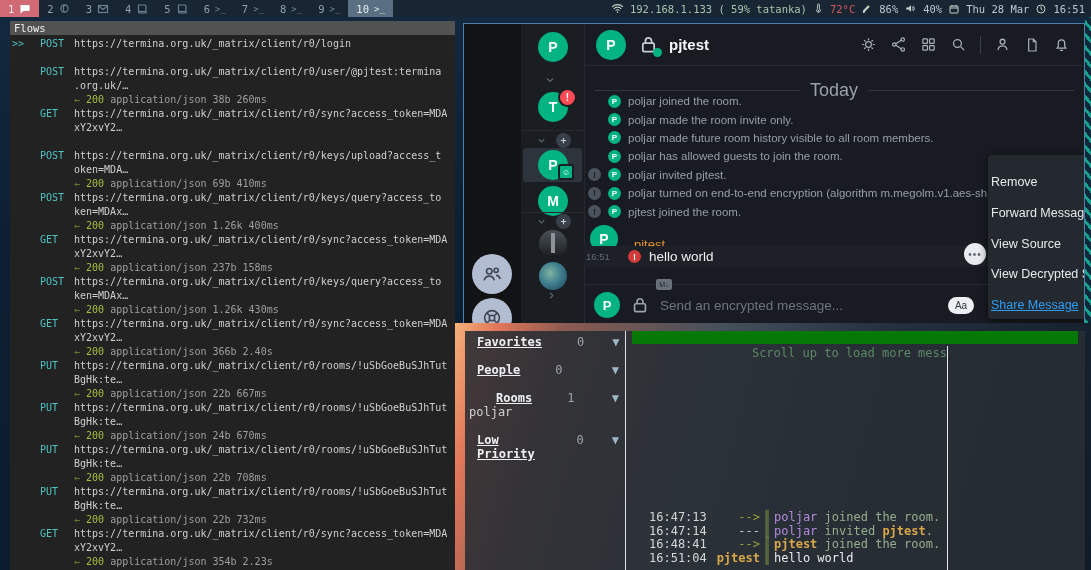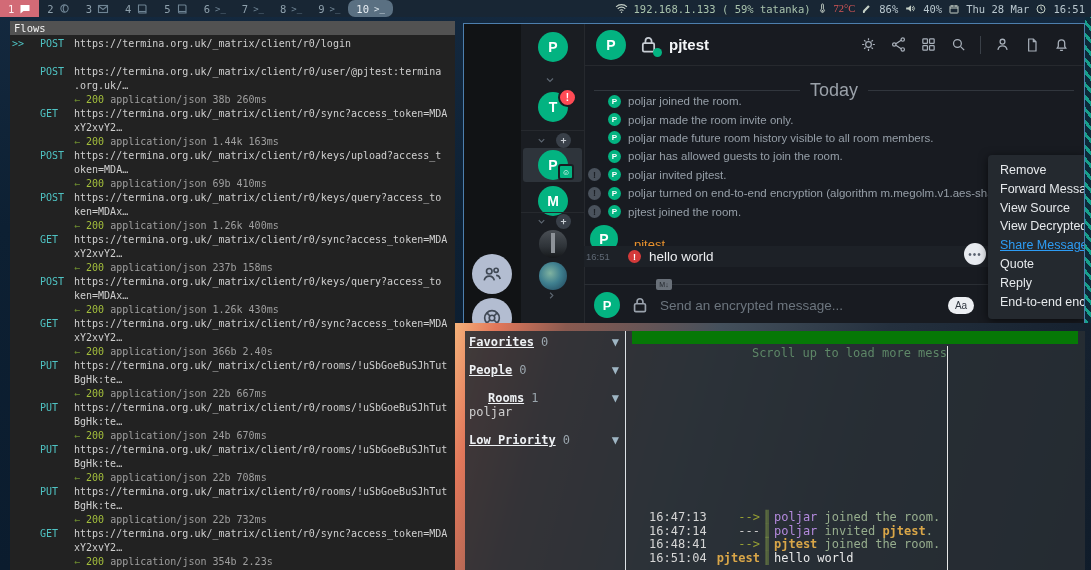--- a/index.html
+++ b/index.html
@@ -7,25 +7,25 @@
     background:linear-gradient(180deg,#14293f 0%,#0d2033 40%,#0b1c2e 100%);
     font-family:"Liberation Sans",sans-serif;}
   svg{display:block;}
   
   #topbar{position:absolute;left:0;top:0;width:1091px;height:17px;background:#182634;
     display:flex;align-items:stretch;font-family:"DejaVu Sans Mono",monospace;font-size:10.5px;color:#8fa1ad;}
   .ws{display:flex;align-items:center;gap:5px;padding:0 8px;}
   .ws .wsicon{display:flex;align-items:center;color:#6f8494;}
   .ws.urgent{background:#d26a76;color:#ffeef0;}
   .ws.urgent .wsicon{color:#fff;}
-  .ws.active{background:#5a7082;color:#e8eef3;border-radius:7px;}
+  .ws.active{background:#5a7082;color:#e8eef3;}
   .ws.active .wsicon{color:#dbe5ec;}
   #status{margin-left:auto;display:flex;align-items:center;gap:6px;padding-right:6px;color:#aebfb4;}
   #status .sicon{display:flex;align-items:center;color:#c4cfc6;}
-  .temp{color:#d95757;font-family:Liberation Serif, serif;}
+  .temp{color:#d95757;}
   .stxt{color:#b9c7ce;}
   .nettxt{color:#a9c3ad;}
   
   #mitm{position:absolute;left:10px;top:21px;width:445px;height:549px;background:#222222;overflow:hidden;}
   #mitm-title{height:14px;background:#525252;color:#f2f2f2;font-family:"DejaVu Sans Mono",monospace;
     font-size:10.5px;line-height:14px;padding-left:4px;}
   #flow-list{padding-top:2px;font-family:"DejaVu Sans Mono",monospace;font-size:10px;}
   .frow{display:grid;grid-template-columns:30px 34px auto;height:14px;line-height:14px;white-space:pre;}
   .fmark{color:#4fc3c3;padding-left:2px;}
   .fmeth{color:#4fc3c3;}
@@ -84,29 +84,29 @@
   .av26{width:26px;height:26px;font-size:13px;margin-left:10px;}
   #comp-lock{margin-left:10px;color:#9aa2ac;}
   #md-badge{position:absolute;left:72px;top:-6px;width:16px;height:11px;background:#697079;border-radius:2px;
     color:#22262c;font-size:7px;display:flex;align-items:center;justify-content:center;}
   #comp-placeholder{color:#6c757e;font-size:13.5px;margin-left:10px;}
   #fmt-btn{position:absolute;right:110px;width:26px;height:17px;border-radius:9px;background:#eceff3;color:#2f3640;
     font-size:10px;display:flex;align-items:center;justify-content:center;}
   
   #ctx-menu{position:absolute;left:524px;top:131px;width:96px;height:158px;background:#24292f;
     border-radius:4px 0 0 4px;box-shadow:0 2px 10px rgba(0,0,0,.6);padding-top:6px;overflow:hidden;}
-  .menu-item{height:18.8px;line-height:18.8px;padding-left:12px;font-size:12.5px;color:#e6e9ec;white-space:nowrap;}
+  .menu-item{height:18.8px;line-height:18.8px;padding-left:3px;font-size:12.5px;color:#e6e9ec;white-space:nowrap;margin-top:12px;}
   .menu-item.hl{color:#2d9cf4;text-decoration:underline;}
   
   #wallpaper{position:absolute;left:455px;top:323px;width:636px;height:247px;
     background:linear-gradient(105deg,#f5b27a 0%,#e2775a 6%,#8a5a50 16%,#44505c 38%,#24303e 62%,#101c2a 100%);}
   #gomuks{position:absolute;left:465px;top:331px;width:620px;height:239px;background:rgba(40,45,51,0.88);
     font-family:"DejaVu Sans Mono",monospace;font-size:12px;color:#d6d6d6;overflow:hidden;}
   #gm-left{position:absolute;left:0;top:0;width:160px;height:100%;}
-  .gm-sec{position:absolute;left:4px;right:6px;display:flex;}
+  .gm-sec{position:absolute;left:12px;right:6px;display:flex;gap:28px;}
   .gm-name{color:#eef1f4;font-weight:bold;text-decoration:underline;}
   .gm-count{color:#9aa5ad;margin-left:7px;}
   .gm-tri{margin-left:auto;color:#9fb6c4;}
   .gm-room{position:absolute;left:4px;color:#d0d0d0;}
   #gm-vdiv{position:absolute;left:160px;top:0;width:1px;height:100%;background:#dde2e6;}
   #gm-greenbar{position:absolute;left:167px;top:0;width:446px;height:13px;background:#067806;}
   #gm-notice{position:absolute;left:167px;top:15px;width:315px;text-align:right;color:#5e8767;}
   #gm-line{position:absolute;left:482px;top:15px;width:1px;bottom:0;background:#e8e8e8;}
   #gm-log{position:absolute;left:165px;top:180px;right:0;}
   .gm-row{display:grid;grid-template-columns:60px 70px 14px auto;height:13.5px;line-height:13.5px;white-space:pre;}
@@ -254,21 +254,21 @@
   <div id="mitm">
     <div id="mitm-title">Flows</div>
     <div id="flow-list">
         <div class="frow"><span class="fmark">&gt;&gt;</span><span class="fmeth">POST</span><span class="furl">https://termina.org.uk/_matrix/client/r0/login</span></div>
         <div class="frow"><span class="fmark"></span><span class="fmeth"></span></div>
         <div class="frow"><span class="fmark"></span><span class="fmeth">POST</span><span class="furl">https://termina.org.uk/_matrix/client/r0/user/@pjtest:termina</span></div>
         <div class="frow"><span class="fmark"></span><span class="fmeth"></span><span class="furl">.org.uk/…</span></div>
         <div class="frow"><span class="fmark"></span><span class="fmeth"></span><span><span class="farrow">← </span><span class="fcode">200</span><span class="fdim"> application/json 38b 260ms</span></span></div>
         <div class="frow"><span class="fmark"></span><span class="fmeth">GET</span><span class="furl">https://termina.org.uk/_matrix/client/r0/sync?access_token=MDA</span></div>
         <div class="frow"><span class="fmark"></span><span class="fmeth"></span><span class="furl">xY2xvY2…</span></div>
-        <div class="frow"><span class="fmark"></span><span class="fmeth"></span><span><span class="farrow">← </span><span class="fcode">200</span><span class="fdim"> application/json 1.44k 163ms</span></span></div>
+        <div class="frow"><span class="fmark"></span><span class="fmeth"></span></div>
         <div class="frow"><span class="fmark"></span><span class="fmeth">POST</span><span class="furl">https://termina.org.uk/_matrix/client/r0/keys/upload?access_t</span></div>
         <div class="frow"><span class="fmark"></span><span class="fmeth"></span><span class="furl">oken=MDA…</span></div>
         <div class="frow"><span class="fmark"></span><span class="fmeth"></span><span><span class="farrow">← </span><span class="fcode">200</span><span class="fdim"> application/json 69b 410ms</span></span></div>
         <div class="frow"><span class="fmark"></span><span class="fmeth">POST</span><span class="furl">https://termina.org.uk/_matrix/client/r0/keys/query?access_to</span></div>
         <div class="frow"><span class="fmark"></span><span class="fmeth"></span><span class="furl">ken=MDAx…</span></div>
         <div class="frow"><span class="fmark"></span><span class="fmeth"></span><span><span class="farrow">← </span><span class="fcode">200</span><span class="fdim"> application/json 1.26k 400ms</span></span></div>
         <div class="frow"><span class="fmark"></span><span class="fmeth">GET</span><span class="furl">https://termina.org.uk/_matrix/client/r0/sync?access_token=MDA</span></div>
         <div class="frow"><span class="fmark"></span><span class="fmeth"></span><span class="furl">xY2xvY2…</span></div>
         <div class="frow"><span class="fmark"></span><span class="fmeth"></span><span><span class="farrow">← </span><span class="fcode">200</span><span class="fdim"> application/json 237b 158ms</span></span></div>
         <div class="frow"><span class="fmark"></span><span class="fmeth">POST</span><span class="furl">https://termina.org.uk/_matrix/client/r0/keys/query?access_to</span></div>

